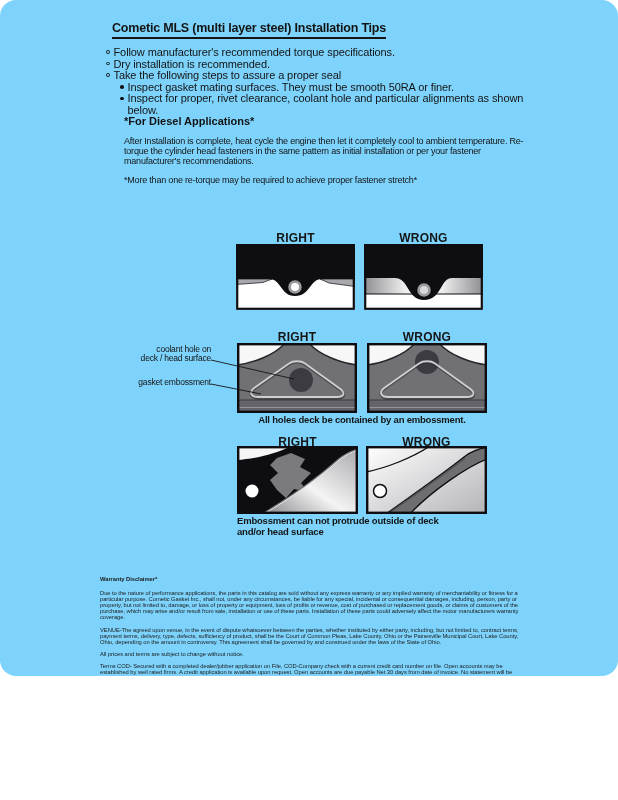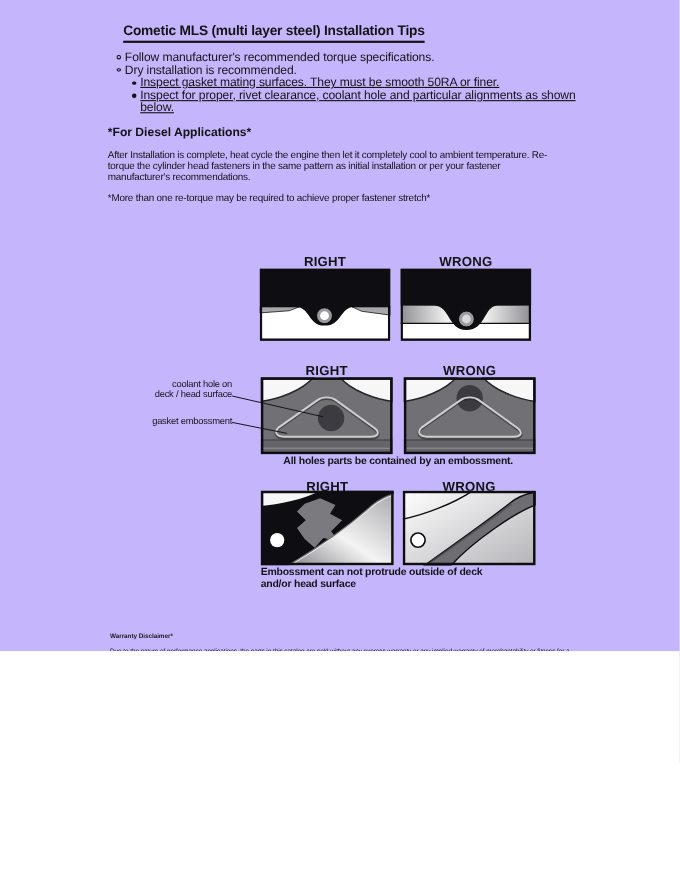--- a/index.html
+++ b/index.html
@@ -1,37 +1,37 @@
 <!DOCTYPE html>
 <html><head>
 <meta charset="utf-8">
 <style>
   * { margin:0; padding:0; box-sizing:border-box; }
   html,body { background:#ffffff; }
   .page {
-    position:relative; width:618px; height:592px; background:#c4b5fd;
-    font-family:"Liberation Sans", sans-serif; color:#141414; overflow:hidden;
+    position:relative; width:618px; height:676px; background:#7dd3fc;
+    font-family:"Liberation Sans", sans-serif; color:#141414; overflow:hidden;border-radius:16px;
   }
   .title {
     position:absolute; left:112px; top:21px;
     font-size:12.5px; font-weight:bold; letter-spacing:-0.2px;
     border-bottom:2px solid #141414; padding-bottom:2px;
   }
   .tips { position:absolute; left:106px; top:47px; width:440px; font-size:11px; letter-spacing:-0.1px; }
   .tip-line { display:flex; align-items:flex-start; line-height:11.5px; }
-  .tip-line.sub { padding-left:14px;text-decoration:underline; }
+  .tip-line.sub { padding-left:14px; }
   .b-hollow {
     width:3.5px; height:3.5px; border:1px solid #141414; border-radius:50%;
     margin:3px 4px 0 0; flex:0 0 auto;
   }
   .b-solid {
     width:3.5px; height:3.5px; background:#141414; border-radius:50%;
     margin:3.5px 4px 0 0; flex:0 0 auto;
   }
-  .diesel { position:absolute; left:98px; top:115px; width:408px; }
+  .diesel { position:absolute; left:124px; top:115px; width:408px; }
   .diesel-h { font-size:11px; font-weight:bold; margin-bottom:9px; }
   .diesel p { font-size:9px; line-height:10px; letter-spacing:-0.2px; margin-bottom:9px; }
   .dg-label { position:absolute; font-size:12px; font-weight:bold; text-align:center; letter-spacing:0.2px; }
   .dg-box { position:absolute; }
   .dg-box svg { display:block; }
   .dg-caption { position:absolute; font-size:9.5px; font-weight:bold; letter-spacing:-0.2px; line-height:10.5px; }
   .anno { position:absolute; font-size:8.5px; letter-spacing:-0.2px; text-align:right; line-height:9px; }
   .leader { position:absolute; left:205px; top:352px; }
   .disclaimer { position:absolute; left:100px; top:576px; width:424px; font-size:5.8px; line-height:6.1px; letter-spacing:-0.05px; color:#1c1c1c; }
   .disclaimer .dh { font-weight:bold; margin-bottom:8px; }
@@ -47,20 +47,24 @@
   <div class="title">Cometic MLS (multi layer steel) Installation Tips</div>
 
   <div class="tips">
     <div class="tip-line">
       <span class="b-hollow"></span>
       <span>Follow manufacturer's recommended torque specifications.</span>
     </div>
     <div class="tip-line">
       <span class="b-hollow"></span>
       <span>Dry installation is recommended.</span>
+    </div>
+    <div class="tip-line">
+      <span class="b-hollow"></span>
+      <span>Take the following steps to assure a proper seal</span>
     </div>
     <div class="tip-line sub">
       <span class="b-solid"></span>
       <span>Inspect gasket mating surfaces.  They must be smooth 50RA or finer.</span>
     </div>
     <div class="tip-line sub">
       <span class="b-solid"></span>
       <span>Inspect for proper, rivet clearance, coolant hole and particular alignments as shown below.</span>
     </div>
   </div>
@@ -144,21 +148,21 @@
       <path d="M21,54 C14,54 12,49.5 16.5,45.5 L52,20.5 C56,17.5 64,17.5 68,20.5 L104,46.5 C108.5,50.5 106.5,54 100,54 Z" fill="none" stroke="#cfcfd2" stroke-width="1.8"></path>
       <rect x="1.2" y="1.2" width="117.6" height="67.6" fill="none" stroke="#0d0d12" stroke-width="2.4"></rect>
     </svg>
   </div>
 
   <svg class="leader" width="100" height="50">
     <line x1="6" y1="8" x2="89" y2="27" stroke="#141414" stroke-width="0.9"></line>
     <line x1="6" y1="32" x2="56" y2="42" stroke="#141414" stroke-width="0.9"></line>
   </svg>
 
-  <div class="dg-caption" style="left:237px;top:415px;width:250px;text-align:center;">All holes parts be contained by an embossment.</div>
+  <div class="dg-caption" style="left:237px;top:415px;width:250px;text-align:center;">All holes deck be contained by an embossment.</div>
 
   <div class="dg-label" style="left:237px;top:435px;width:121px;">RIGHT</div>
   <div class="dg-label" style="left:366px;top:435px;width:121px;">WRONG</div>
 
   <div class="dg-box" style="left:237px;top:446px;width:121px;height:68px;">
     <svg viewBox="0 0 121 68" width="121" height="68">
       <defs>
         <linearGradient id="r3g" x1="0" y1="1" x2="1" y2="0">
           <stop offset="0" stop-color="#86868a"></stop>
             <stop offset="0.45" stop-color="#f4f4f4"></stop>

